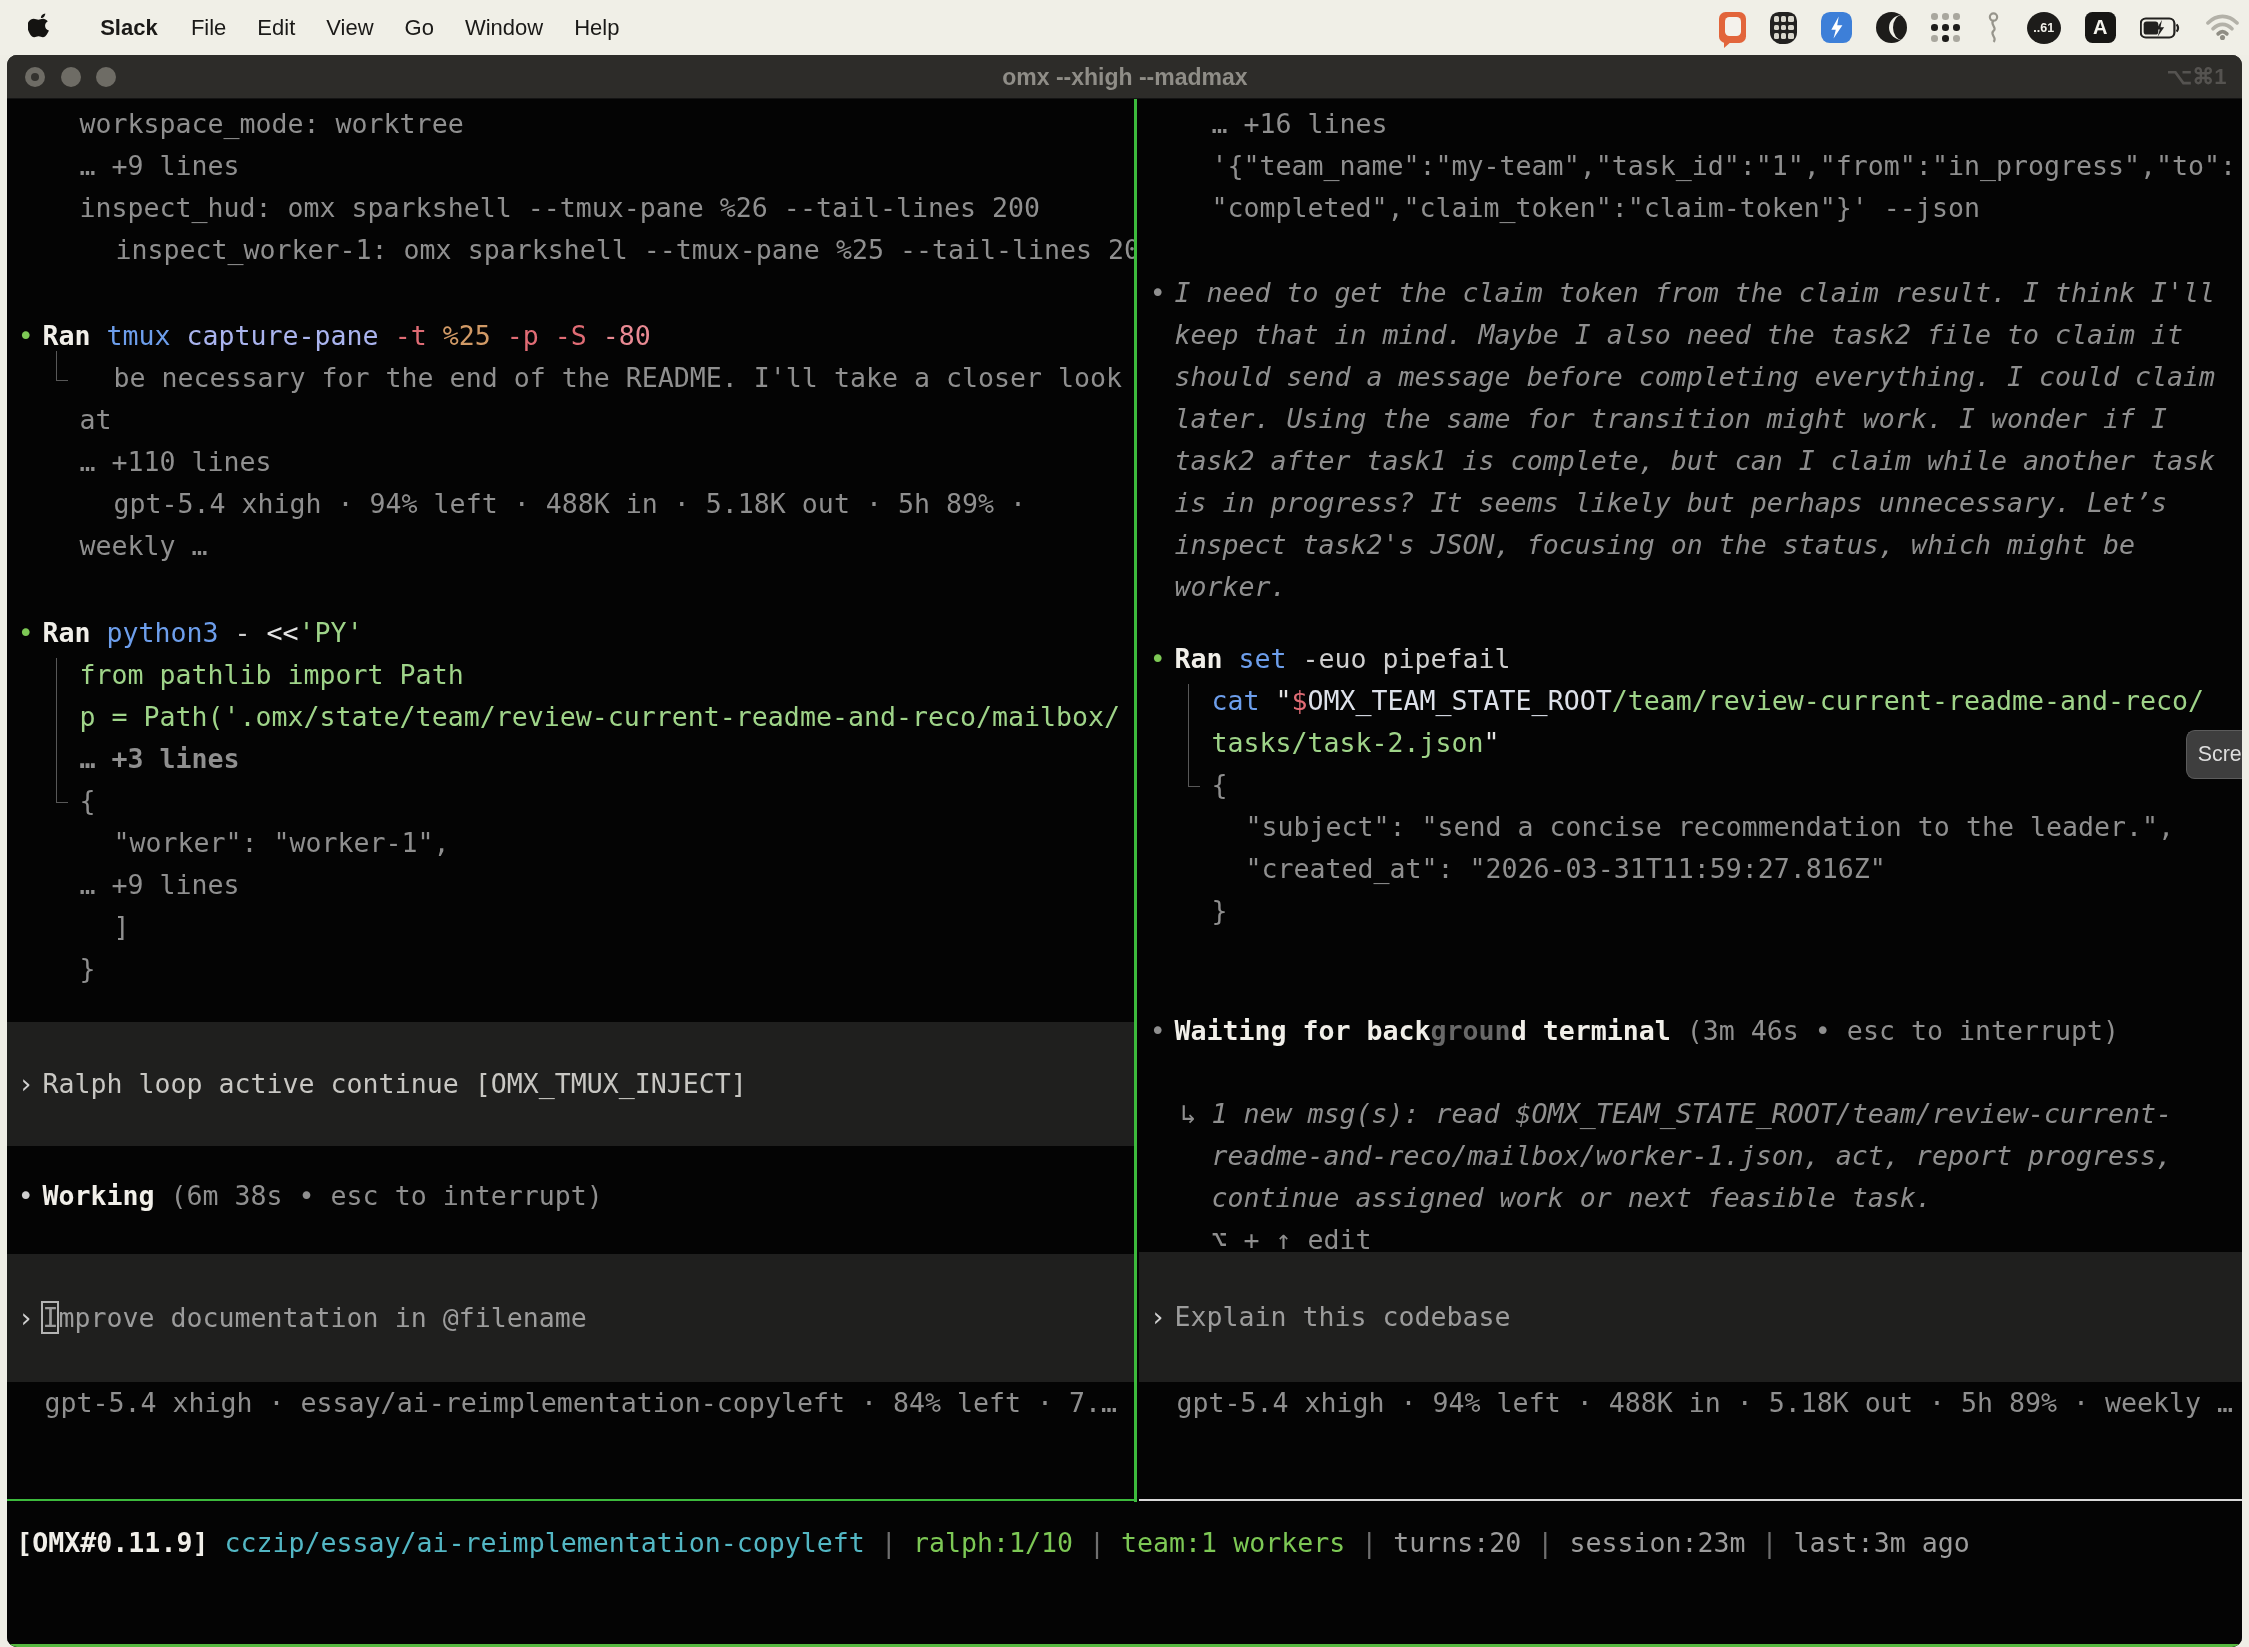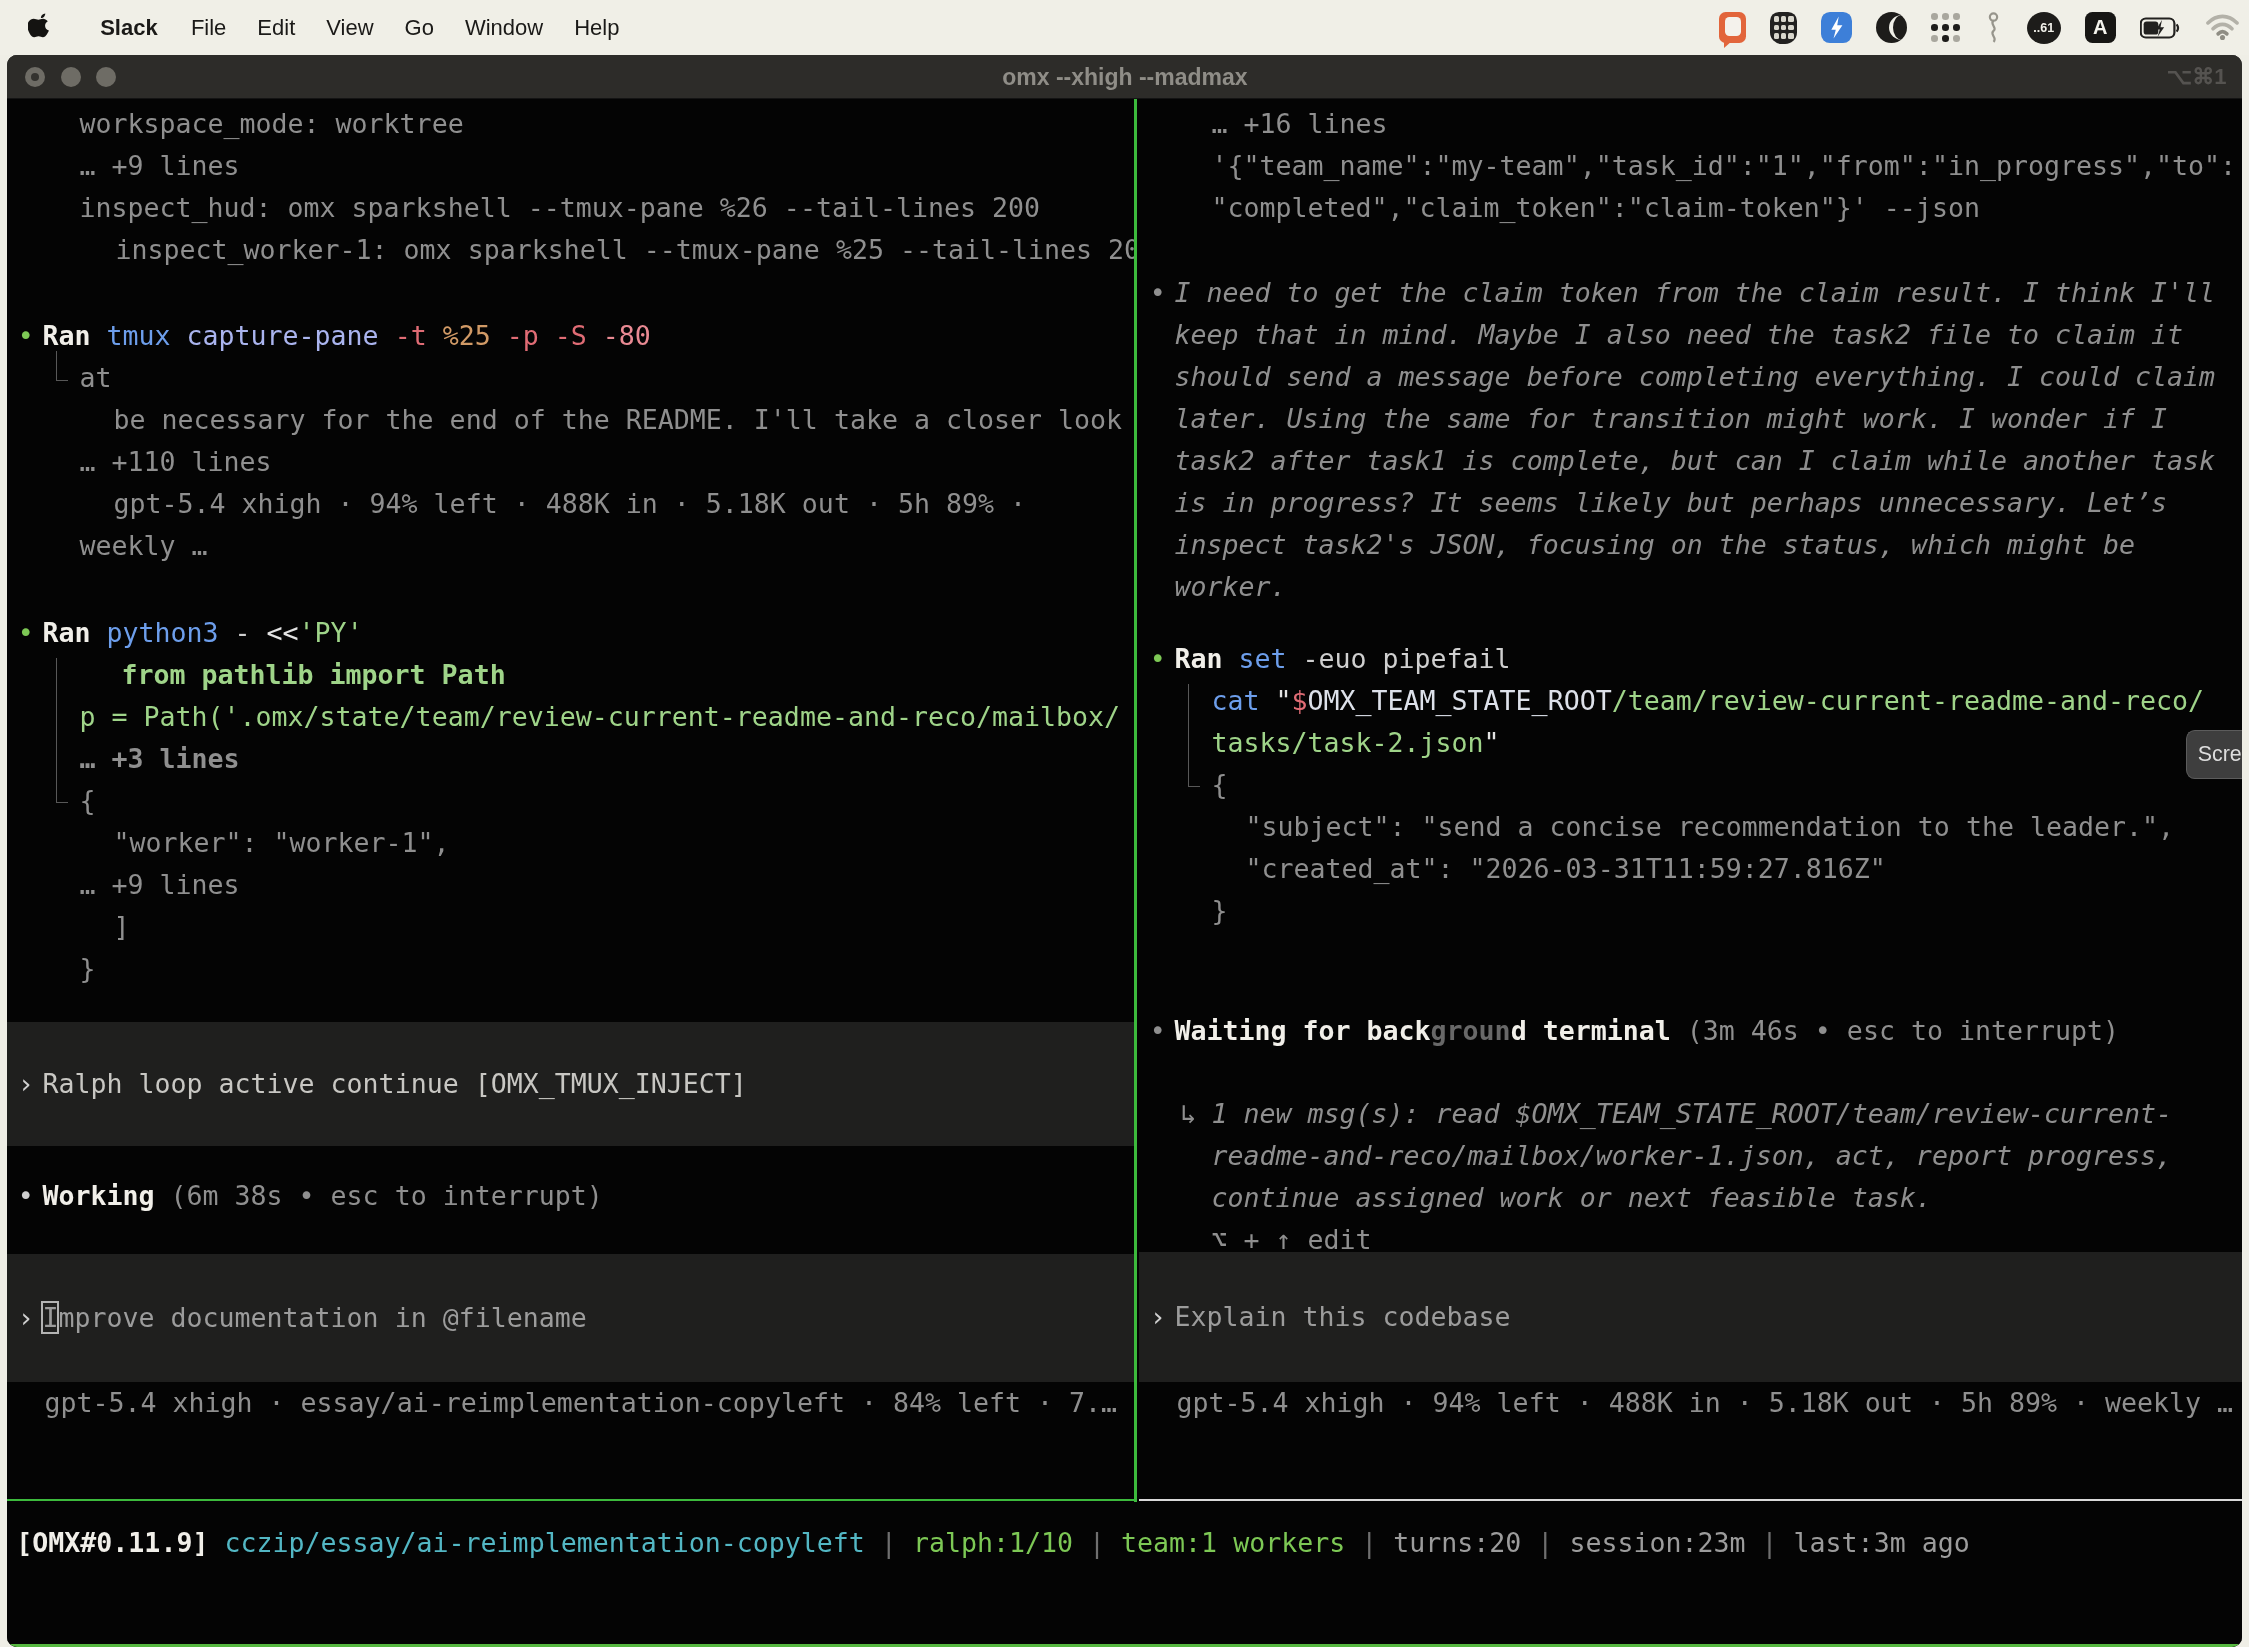--- a/index.html
+++ b/index.html
@@ -185,29 +185,29 @@
           <div class="tline" style="padding-left: 35px;"><span class="mark lgray" style="left: 10.3px;">›</span><span class="cursor">I</span><span class="gray2">mprove documentation in @filename</span></div>
         </div>
       <div class="block" style="top:3.7px;">
           <div class="tline" style="padding-left: 72px;"><span class="gray">workspace_mode: worktree</span></div>
           <div class="tline" style="padding-left: 72px;"><span class="gray">… +9 lines</span></div>
           <div class="tline" style="padding-left: 72px;"><span class="gray">inspect_hud: omx sparkshell --tmux-pane %26 --tail-lines 200</span></div>
           <div class="tline" style="padding-left: 108px;"><span class="gray">inspect_worker-1: omx sparkshell --tmux-pane %25 --tail-lines 200</span></div>
         </div>
       <div class="block" style="top:216px;">
           <div class="tline" style="padding-left: 35px;"><span class="mark sgreen" style="left: 10.3px;">•</span><span class="wb">Ran </span><span class="blue">tmux </span><span class="peri">capture-pane </span><span class="red">-t </span><span class="orange">%25 </span><span class="red">-p </span><span class="red">-S </span><span class="red2">-80</span></div>
+          <div class="tline" style="padding-left: 106px;"><span class="gray">be necessary for the end of the README. I'll take a closer look</span></div>
           <div class="tline" style="padding-left: 72px;"><span class="gray">at</span></div>
-          <div class="tline" style="padding-left: 106px;"><span class="gray">be necessary for the end of the README. I'll take a closer look</span></div>
           <div class="tline" style="padding-left: 72px;"><span class="gray">… +110 lines</span></div>
           <div class="tline" style="padding-left: 106px;"><span class="gray">gpt-5.4 xhigh · 94% left · 488K in · 5.18K out · 5h 89% ·</span></div>
           <div class="tline" style="padding-left: 72px;"><span class="gray">weekly …</span></div>
         </div>
       <div class="block" style="top:513px;">
           <div class="tline" style="padding-left: 35px;"><span class="mark sgreen" style="left: 10.3px;">•</span><span class="wb">Ran </span><span class="blue">python3 </span><span class="lgray">- </span><span class="qt">&lt;&lt;</span><span class="green">'PY'</span></div>
-          <div class="tline" style="padding-left: 114px; font-weight: bold;"><span class="green">from pathlib import Path</span></div>
+          <div class="tline" style="padding-left: 72px;"><span class="green">from pathlib import Path</span></div>
           <div class="tline" style="padding-left: 72px;"><span class="green">p = Path('.omx/state/team/review-current-readme-and-reco/mailbox/</span></div>
           <div class="tline" style="padding-left: 72px; font-weight: bold;"><span class="gray">… +3 lines</span></div>
           <div class="tline" style="padding-left: 72px;"><span class="gray">{</span></div>
           <div class="tline" style="padding-left: 106px;"><span class="gray">"worker": "worker-1",</span></div>
           <div class="tline" style="padding-left: 72px;"><span class="gray">… +9 lines</span></div>
           <div class="tline" style="padding-left: 106px;"><span class="gray">]</span></div>
           <div class="tline" style="padding-left: 72px;"><span class="gray">}</span></div>
         </div>
       <div class="lconn" style="left:49px; top:252px; height:29.5px;"></div>
       <div class="lconn" style="left:49px; top:559px; height:145px;"></div>

